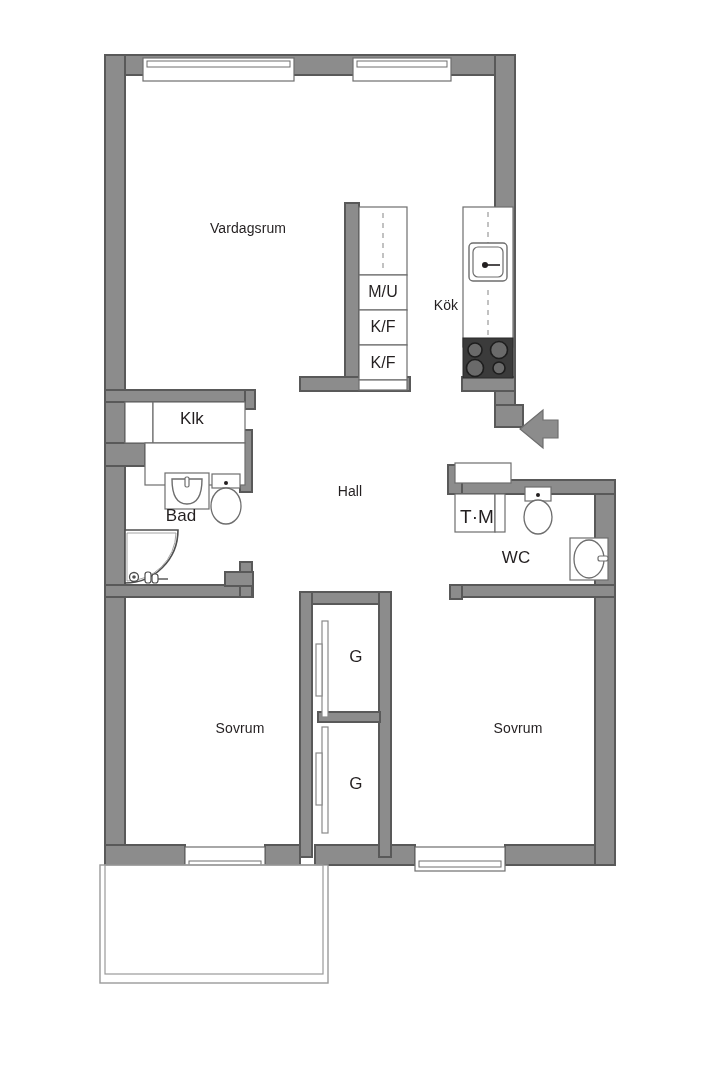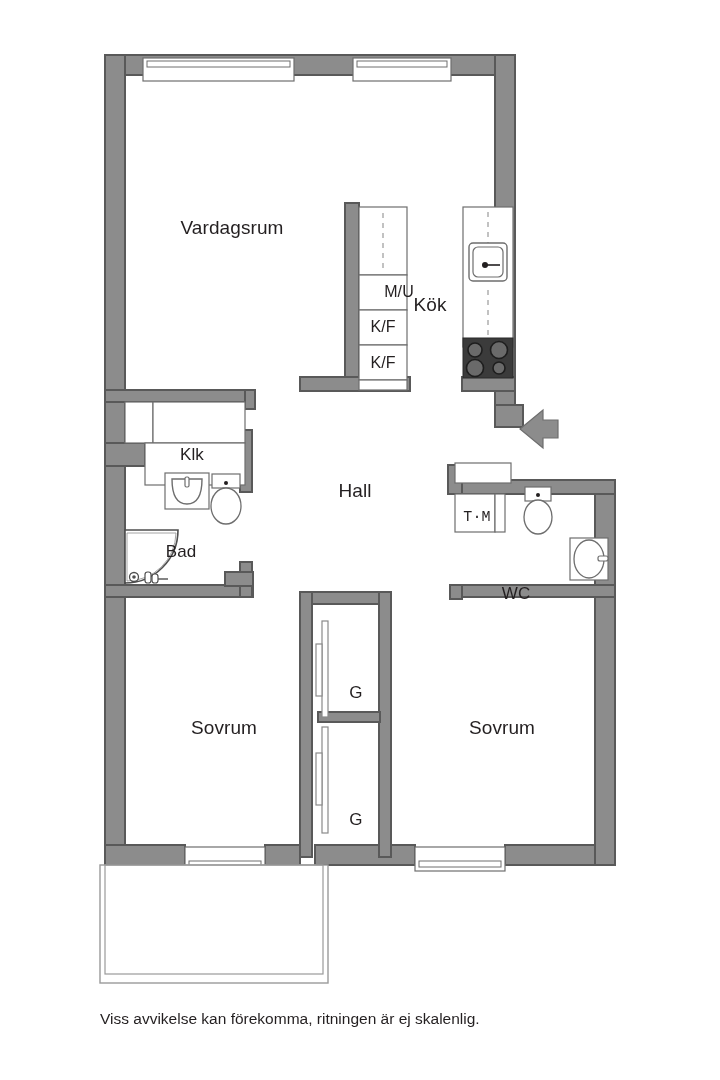--- a/index.html
+++ b/index.html
@@ -30,24 +30,24 @@
     display: block;
   }
   .room-label {
     position: absolute;
     font-family: "Liberation Sans", sans-serif;
     color: #231f20;
     white-space: nowrap;
     transform: translate(-50%, -50%);
     letter-spacing: 0.1px;
   }
-  .lbl-lg  { font-size: 19px; }
-  .lbl-md  { font-size: 17px; margin-top: 36px; }
+  .lbl-lg  { font-size: 14px; margin-left: 16px; }
+  .lbl-md  { font-size: 17px; }
   .lbl-sm  { font-size: 16px; }
-  .lbl-xs  { font-size: 15px; font-family: Liberation Mono, monospace; }
+  .lbl-xs  { font-size: 19px; }
   .caption {
     position: absolute;
     left: 100px;
     top: 1010px;
     font-size: 15.5px;
     color: #231f20;
     font-family: "Liberation Sans", sans-serif;
     white-space: nowrap;
   }
 </style>
@@ -237,35 +237,34 @@
   </svg>
 
   <div class="room-label lbl-lg" style="left:232px; top:228px;">Vardagsrum</div>
 
   <div class="room-label lbl-lg" style="left:430px; top:305px;">Kök</div>
 
   <div class="room-label lbl-md" style="left:192px; top:419px;">Klk</div>
 
   <div class="room-label lbl-md" style="left:181px; top:516px;">Bad</div>
 
-  <div class="room-label lbl-lg" style="left:355px; top:491px;">Hall</div>
+  <div class="room-label lbl-lg" style="left:334px; top:491px;">Hall</div>
 
   <div class="room-label lbl-md" style="left:516px; top:558px;">WC</div>
 
   <div class="room-label lbl-lg" style="left:224px; top:728px;">Sovrum</div>
 
   <div class="room-label lbl-lg" style="left:502px; top:728px;">Sovrum</div>
 
-  <div class="room-label lbl-sm" style="left:383px; top:292px;margin-left:16px;">M/U</div>
+  <div class="room-label lbl-sm" style="left:383px; top:292px;">M/U</div>
 
   <div class="room-label lbl-sm" style="left:383px; top:327px;">K/F</div>
 
   <div class="room-label lbl-sm" style="left:383px; top:363px;">K/F</div>
 
   <div class="room-label lbl-xs" style="left:477px; top:517px;">T·M</div>
 
   <div class="room-label lbl-md" style="left:356px; top:657px;">G</div>
 
   <div class="room-label lbl-md" style="left:356px; top:784px;">G</div>
 
-  <div class="caption">Viss avvikelse kan förekomma, ritningen är ej skalenlig.</div>
 
 </div>
 
 </body></html>

